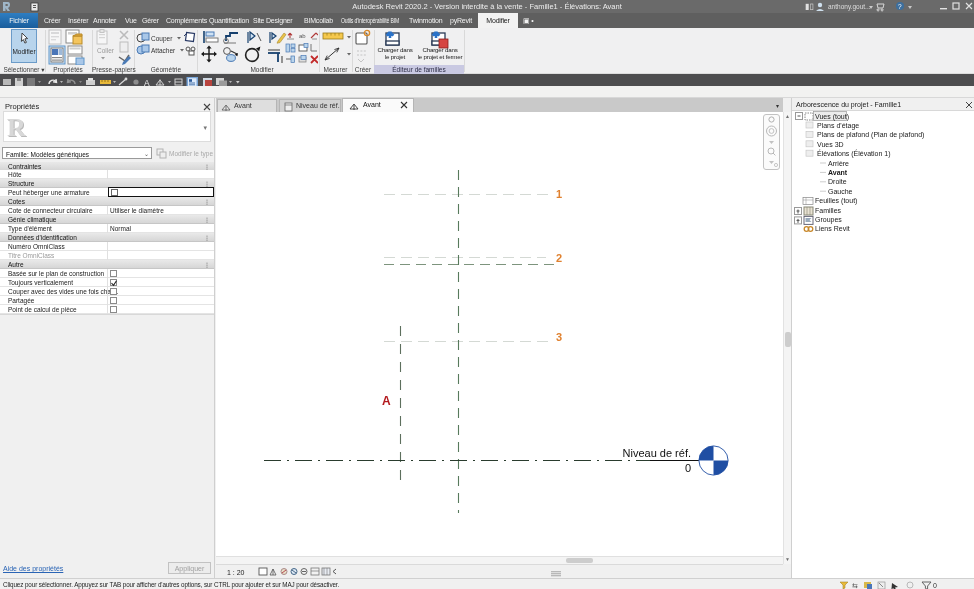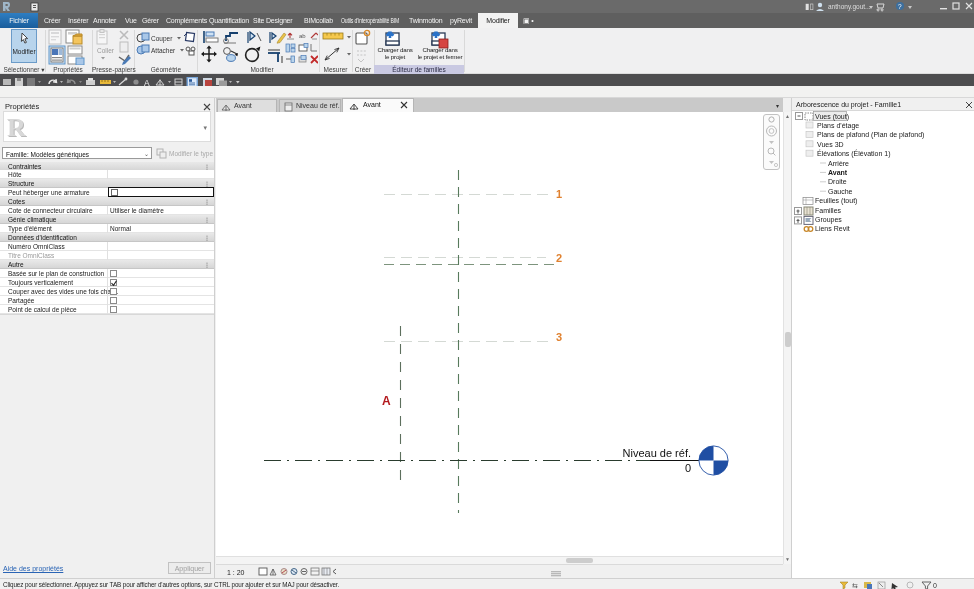--- a/index.html
+++ b/index.html
@@ -59,20 +59,21 @@
       <path d="M869,6 l4,0 l-2,3 z" fill="#c9c9c9"></path>
       <path d="M877,4 l7,0 l-1,4 l-5,0 z M878,9 a1,1 0 1 0 0.1,0 M882,9 a1,1 0 1 0 0.1,0" fill="none" stroke="#d8d8d8" stroke-width="1"></path>
       <circle cx="900" cy="6" r="4" fill="#3d6f9e"></circle>
       <text x="898" y="9" font-size="6.5" fill="#fff" font-family="Liberation Sans">?</text>
       <path d="M908,6 l4,0 l-2,3 z" fill="#c9c9c9"></path>
       <rect x="940" y="8" width="7" height="1.4" fill="#e2e2e2"></rect>
       <rect x="953" y="3" width="6" height="6" fill="none" stroke="#e2e2e2" stroke-width="1.2"></rect>
       <path d="M966,3 l6,6 M972,3 l-6,6" stroke="#e2e2e2" stroke-width="1.2"></path>
     </svg>
   </div>
+  <div id="titletext" class="abs">Autodesk Revit 2020.2 - Version interdite à la vente - Famille1 - Élévations: Avant</div>
   <div id="tabbar" class="abs">
     <div class="rtab" style="left:0;width:38px;background:linear-gradient(#2e7ec2,#1a5d9c);text-align:center;">Fichier</div>
     <div class="rtab" style="left:44px;">Créer</div>
     <div class="rtab" style="left:68px;">Insérer</div>
     <div class="rtab" style="left:93px;">Annoter</div>
     <div class="rtab" style="left:125px;">Vue</div>
     <div class="rtab" style="left:142px;">Gérer</div>
     <div class="rtab" style="left:166px;">Compléments</div>
     <div class="rtab" style="left:209px;">Quantification</div>
     <div class="rtab" style="left:253px;">Site Designer</div>

